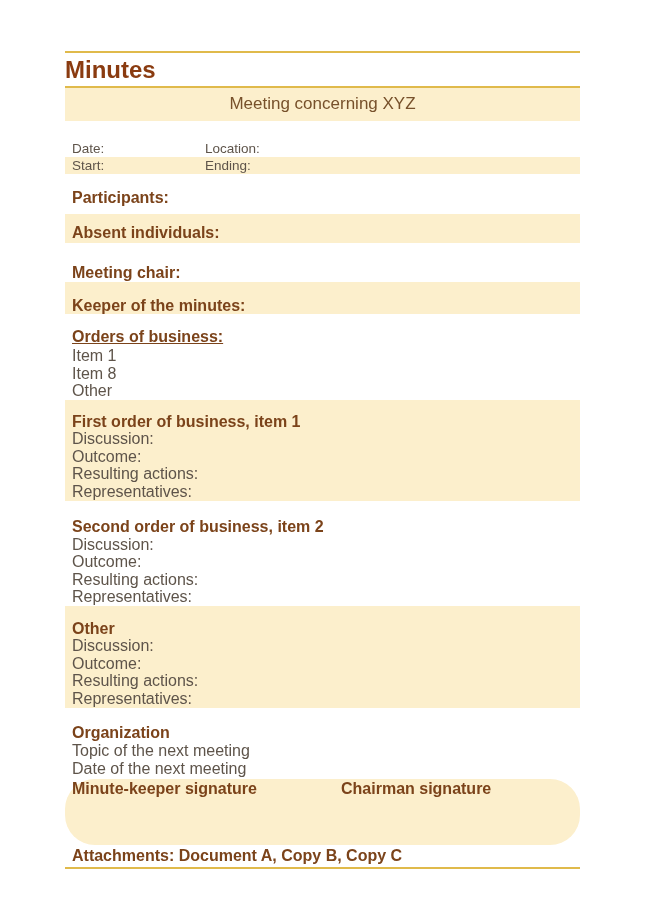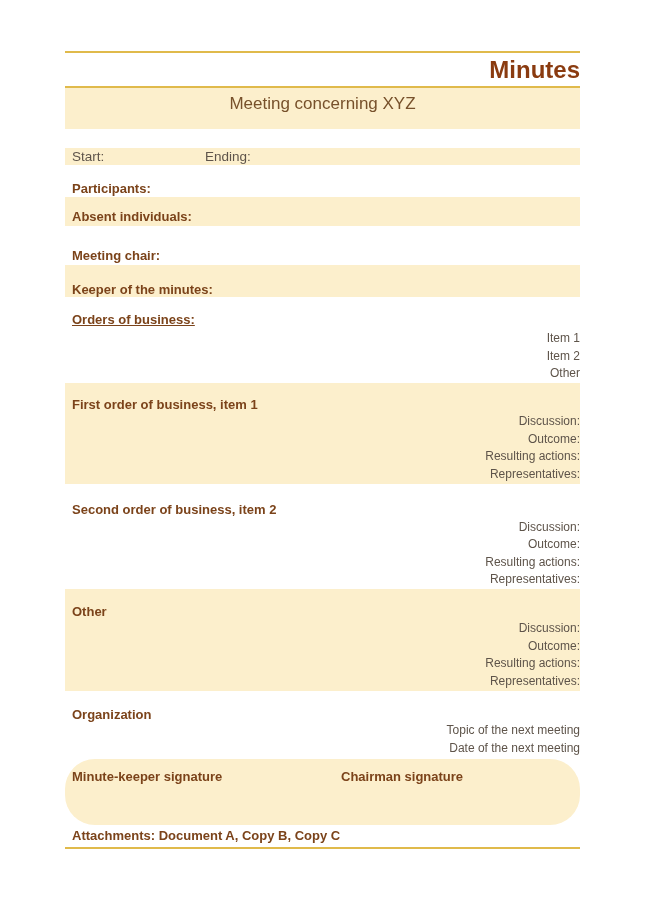--- a/index.html
+++ b/index.html
@@ -12,47 +12,47 @@
   }
   * { box-sizing: border-box; margin: 0; padding: 0; }
   html, body { background: #ffffff; }
   body {
     width: 662px; height: 904px; overflow: hidden;
     font-family: "Liberation Sans", "DejaVu Sans", sans-serif;
   }
   .content { width: 515px; margin-left: 65px; padding-top: 51px; }
   .goldline { border-top: 2px solid var(--gold-line); }
   .doc-title {
-    height: 33px; line-height: 33px; text-align: right;
+    height: 33px; line-height: 33px; text-align: left;
     font-size: 24px; font-weight: 700; color: var(--title-text);
   }
   .band { background: var(--cream-band); }
   .subtitle-band {
-    height: 43px; line-height: 32px; text-align: center;
+    height: 35px; line-height: 32px; text-align: center;
     border-top: 2px solid var(--gold-line);
     font-size: 17px; color: var(--subtitle-text);
   }
   .g19 { height: 19px; }
   .info-row { display: flex; height: 17px; line-height: 17px; font-size: 13.5px; color: var(--body-text); }
   .info-row .c1 { width: 140px; padding-left: 7px; }
-  .bold-label { font-size: 13px; font-weight: 700; color: var(--label-text); }
+  .bold-label { font-size: 16px; font-weight: 700; color: var(--label-text); }
   .participants-row { margin-top: 16px; height: 16px; line-height: 16px; padding-left: 7px; }
-  .absent-band { margin-top: 0; height: 29px; padding: 11px 0 0 7px; line-height: 15px; }
+  .absent-band { margin-top: 8px; height: 29px; padding: 11px 0 0 7px; line-height: 15px; }
   .chair-row { margin-top: 22px; height: 16px; line-height: 16px; padding-left: 7px; }
   .keeper-band { margin-top: 1px; height: 32px; padding: 16px 0 12px 7px; line-height: 15px; }
   .orders-heading { margin-top: 15px; height: 15px; line-height: 15px; padding-left: 7px; text-decoration: underline; }
   .orders-list { margin-top: 3px; padding-left: 7px; }
-  .plain-line { font-size: 12px; line-height: 17.5px; color: var(--body-text); text-align: right; }
+  .plain-line { font-size: 16px; line-height: 17.5px; color: var(--body-text); }
   .biz-block { padding-left: 7px; font-size: 13.5px; line-height: 17.5px; }
   .biz-block .heading { line-height: 17.5px; }
   .biz-cream-1 { padding-top: 13px; padding-bottom: 1px; }
   .biz-white { padding-top: 17px; }
   .biz-cream-2 { padding-top: 14px; padding-bottom: 1px; }
   .org-block { padding-top: 16px; padding-left: 7px; }
-  .signature-band { margin-top: 2px; height: 66px; padding-top: 10px; border-radius: 30px; }
+  .signature-band { margin-top: 2px; height: 66px; padding-top: 2px; border-radius: 30px; }
   .signature-cols { display: flex; height: 16px; line-height: 16px; }
   .signature-cols .c1 { width: 276px; padding-left: 7px; }
   .attachments-row {
     margin-top: 3px; padding: 0 0 3px 7px; height: 21px; line-height: 16px;
     border-bottom: 2px solid var(--gold-line);
   }
 </style>
 </head>
 <body>
 
@@ -61,20 +61,24 @@
   <div class="goldline"></div>
 
   <div class="doc-title">Minutes</div>
 
   <div class="band subtitle-band">
     <span>Meeting concerning XYZ</span>
   </div>
 
   <div class="g19"></div>
 
+  <div class="info-row">
+    <span class="c1">Date:</span>
+    <span class="c2">Location:</span>
+  </div>
 
   <div class="info-row band">
     <span class="c1">Start:</span>
     <span class="c2">Ending:</span>
   </div>
 
   <div class="bold-label participants-row">Participants:</div>
 
   <div class="band absent-band">
     <span class="bold-label">Absent individuals:</span>
@@ -82,21 +86,21 @@
 
   <div class="bold-label chair-row">Meeting chair:</div>
 
   <div class="band keeper-band">
     <span class="bold-label">Keeper of the minutes:</span>
   </div>
 
   <div class="bold-label orders-heading">Orders of business:</div>
   <div class="orders-list">
     <div class="plain-line">Item 1</div>
-    <div class="plain-line">Item 2</div>
+    <div class="plain-line">Item 8</div>
     <div class="plain-line">Other</div>
   </div>
 
   <div class="band biz-block biz-cream-1">
     <div class="bold-label heading">First order of business, item 1</div>
     <div class="plain-line">Discussion:</div>
     <div class="plain-line">Outcome:</div>
     <div class="plain-line">Resulting actions:</div>
     <div class="plain-line">Representatives:</div>
   </div>

